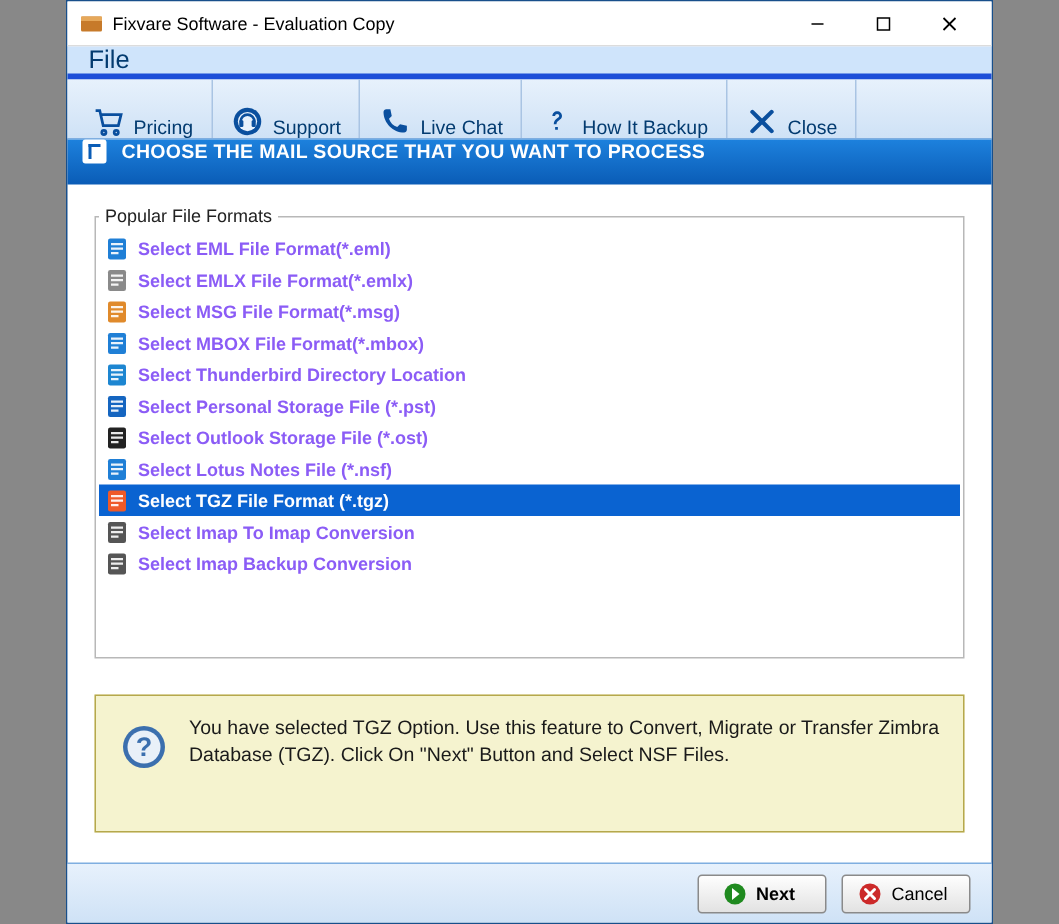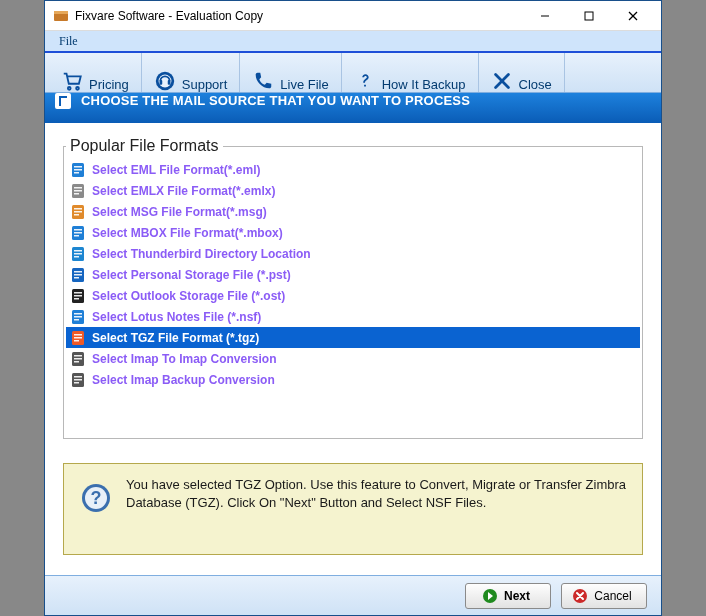--- a/index.html
+++ b/index.html
@@ -43,27 +43,26 @@
   .winbtn {
     width: 44px; height: 28px;
     display: flex; align-items: center; justify-content: center;
     color: #000;
   }
   .winbtn svg { width: 10px; height: 10px; }
 
   .menubar {
     height: 22px;
     background: #cfe4fb;
-    border-bottom: 2px solid #1d4ed8;
+    border-bottom: 4px solid #1d4ed8;
     display: flex;
     align-items: center;
     padding: 0 8px;
     color: #033b70;
-    font-size: 12px;
-    font-family: Liberation Serif, serif;
+    font-size: 17px;
   }
   .menubar .menu-item { padding: 2px 6px; }
 
   .toolbar {
     height: 40px;
     background: linear-gradient(#e7f1fc, #cfe2f6);
     border-bottom: 1px solid #7faee0;
     display: flex;
     align-items: stretch;
     padding: 0 4px;
@@ -118,21 +117,21 @@
     overflow: hidden;
   }
   fieldset.popular {
     border: 1px solid #b8b8b8;
     margin: 0;
     padding: 4px 2px 4px 2px;
     height: 302px;
   }
   fieldset.popular legend {
     padding: 0 4px;
-    font-size: 16px;
+    font-size: 12px;
     color: #222;
   }
   .fmt-list { }
   .fmt-item {
     display: flex;
     align-items: center;
     height: 21px;
     padding: 0 4px;
     gap: 6px;
     cursor: pointer;
@@ -260,21 +259,21 @@
           </svg>
       </span>
       <span>Support</span>
     </div>
     <div class="tbtn">
       <span class="ticon">
         <svg viewBox="0 0 24 24" fill="#0a4f9e">
             <path d="M6 3c-1 0-2 1-2 2 0 8 7 15 15 15 1 0 2-1 2-2v-3l-5-1-2 2c-3-1-5-3-6-6l2-2-1-5H6z"></path>
           </svg>
       </span>
-      <span>Live File</span>
+      <span>Live Chat</span>
     </div>
     <div class="tbtn">
       <span class="ticon">
         <svg viewBox="0 0 24 24" fill="#0a4f9e">
             <path d="M9 8c0-2 1.5-3.5 3.5-3.5S16 6 16 8c0 1.7-1.2 2.4-2.3 3.2C12.6 12 12 12.6 12 14h-2c0-2.3 1.1-3.3 2.3-4.2C13.3 9 14 8.6 14 8c0-.9-.7-1.5-1.5-1.5S11 7.1 11 8H9zm2 8h2v2h-2z"></path>
           </svg>
       </span>
       <span>How It Backup</span>
     </div>
     <div class="tbtn">

